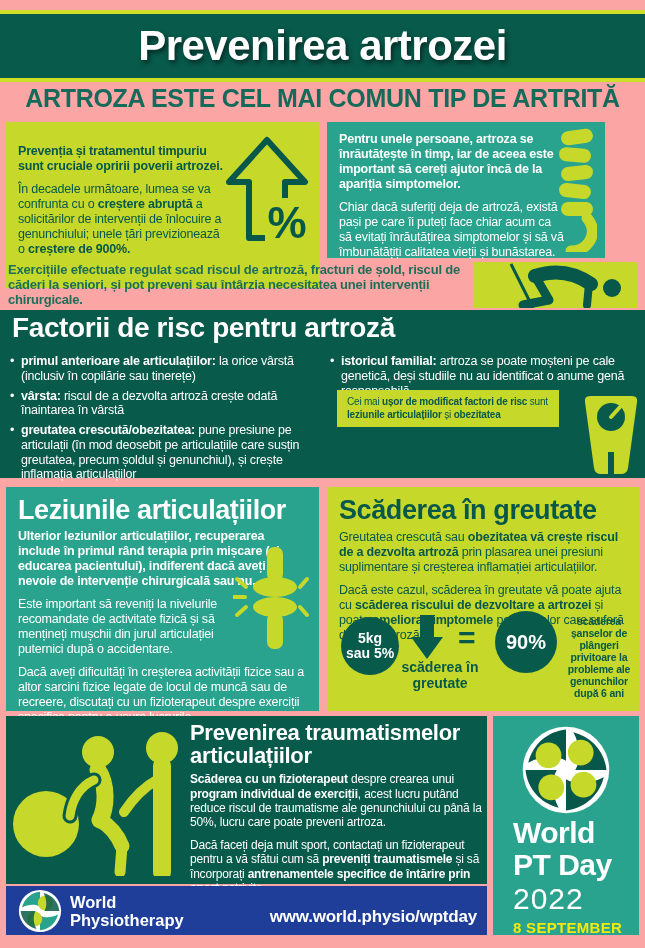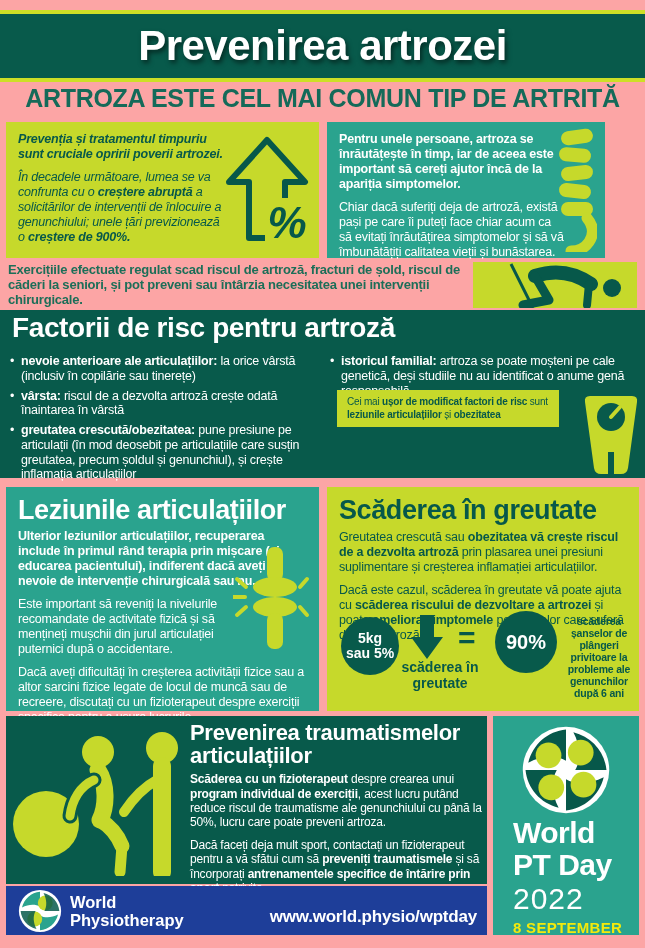--- a/index.html
+++ b/index.html
@@ -15,21 +15,21 @@
             font-size:25px;font-weight:bold;letter-spacing:-.3px;}
   .box{position:absolute;box-sizing:border-box;}
   .lime-box{background:#c6d92b;color:#07584a;}
   .teal-box{background:#2aa38e;color:#fff;}
   .dark-box{background:#085a4b;color:#fff;}
   p{margin:0 0 8px 0;}
   .t13{font-size:12.5px;line-height:1.2;letter-spacing:-.2px;}
   .t12{font-size:12px;line-height:1.2;letter-spacing:-.2px;}
   b{font-weight:bold;}
   
-  #intro-left{top:122px;left:6px;width:313px;height:136px;padding:10px 12px;font-style:italic;}
+  #intro-left{top:122px;left:6px;width:313px;height:166px;padding:22px 12px;}
   #intro-left .text{width:208px;}
   #arrow-icon{position:absolute;right:8px;top:14px;width:88px;height:108px;}
   #intro-right{top:122px;left:327px;width:278px;height:136px;padding:10px 12px;}
   #intro-right .text{width:228px;}
   #spine-icon{position:absolute;right:8px;top:6px;width:46px;height:124px;}
   
   #banner{top:262px;left:0;width:645px;height:46px;}
   #banner .text{position:absolute;left:8px;top:1px;width:452px;color:#1c6e58;
                 font-weight:bold;font-size:13px;line-height:1.15;letter-spacing:-.2px;}
   #banner .figure-box{position:absolute;left:473px;top:0;width:164px;height:46px;background:#c6d92b;}
@@ -134,21 +134,21 @@
         <circle cx="139" cy="26" r="9" fill="#07584a"></circle>
         <line x1="116" y1="22" x2="114" y2="43" stroke="#07584a" stroke-width="8" stroke-linecap="round"></line>
         <path d="M62 14 L76 38 L50 43" stroke="#07584a" stroke-width="9" fill="none" stroke-linecap="round" stroke-linejoin="round"></path>
       </svg>
     </div>
   </div>
 
   <div class="abs" id="risk">
     <h2>Factorii de risc pentru artroză</h2>
     <ul id="risk-col1">
-      <li><b>nevoie anterioare ale articulațiilor:</b><span> la orice vârstă (inclusiv în copilărie sau tinerețe)</span></li>
+      <li><b>primul anterioare ale articulațiilor:</b><span> la orice vârstă (inclusiv în copilărie sau tinerețe)</span></li>
       <li><b>vârsta:</b><span> riscul de a dezvolta artroză crește odată înaintarea în vârstă</span></li>
       <li><b>greutatea crescută/obezitatea:</b><span> pune presiune pe articulații (în mod deosebit pe articulațiile care susțin greutatea, precum șoldul și genunchiul), și crește inflamația articulațiilor</span></li>
       <li><b>sexul feminin:</b><span> artroza este mai des întâlnită la femei decât la bărbați</span></li>
     </ul>
     <ul id="risk-col2">
       <li><b>istoricul familial:</b><span> artroza se poate moșteni pe cale genetică, deși studiile nu au identificat o anume genă responsabilă.</span></li>
     </ul>
     <div id="callout">
       <span>Cei mai </span><b>ușor de modificat factori de risc</b><span> sunt </span><b>leziunile articulațiilor</b><span> și </span><b>obezitatea</b>
     </div>

